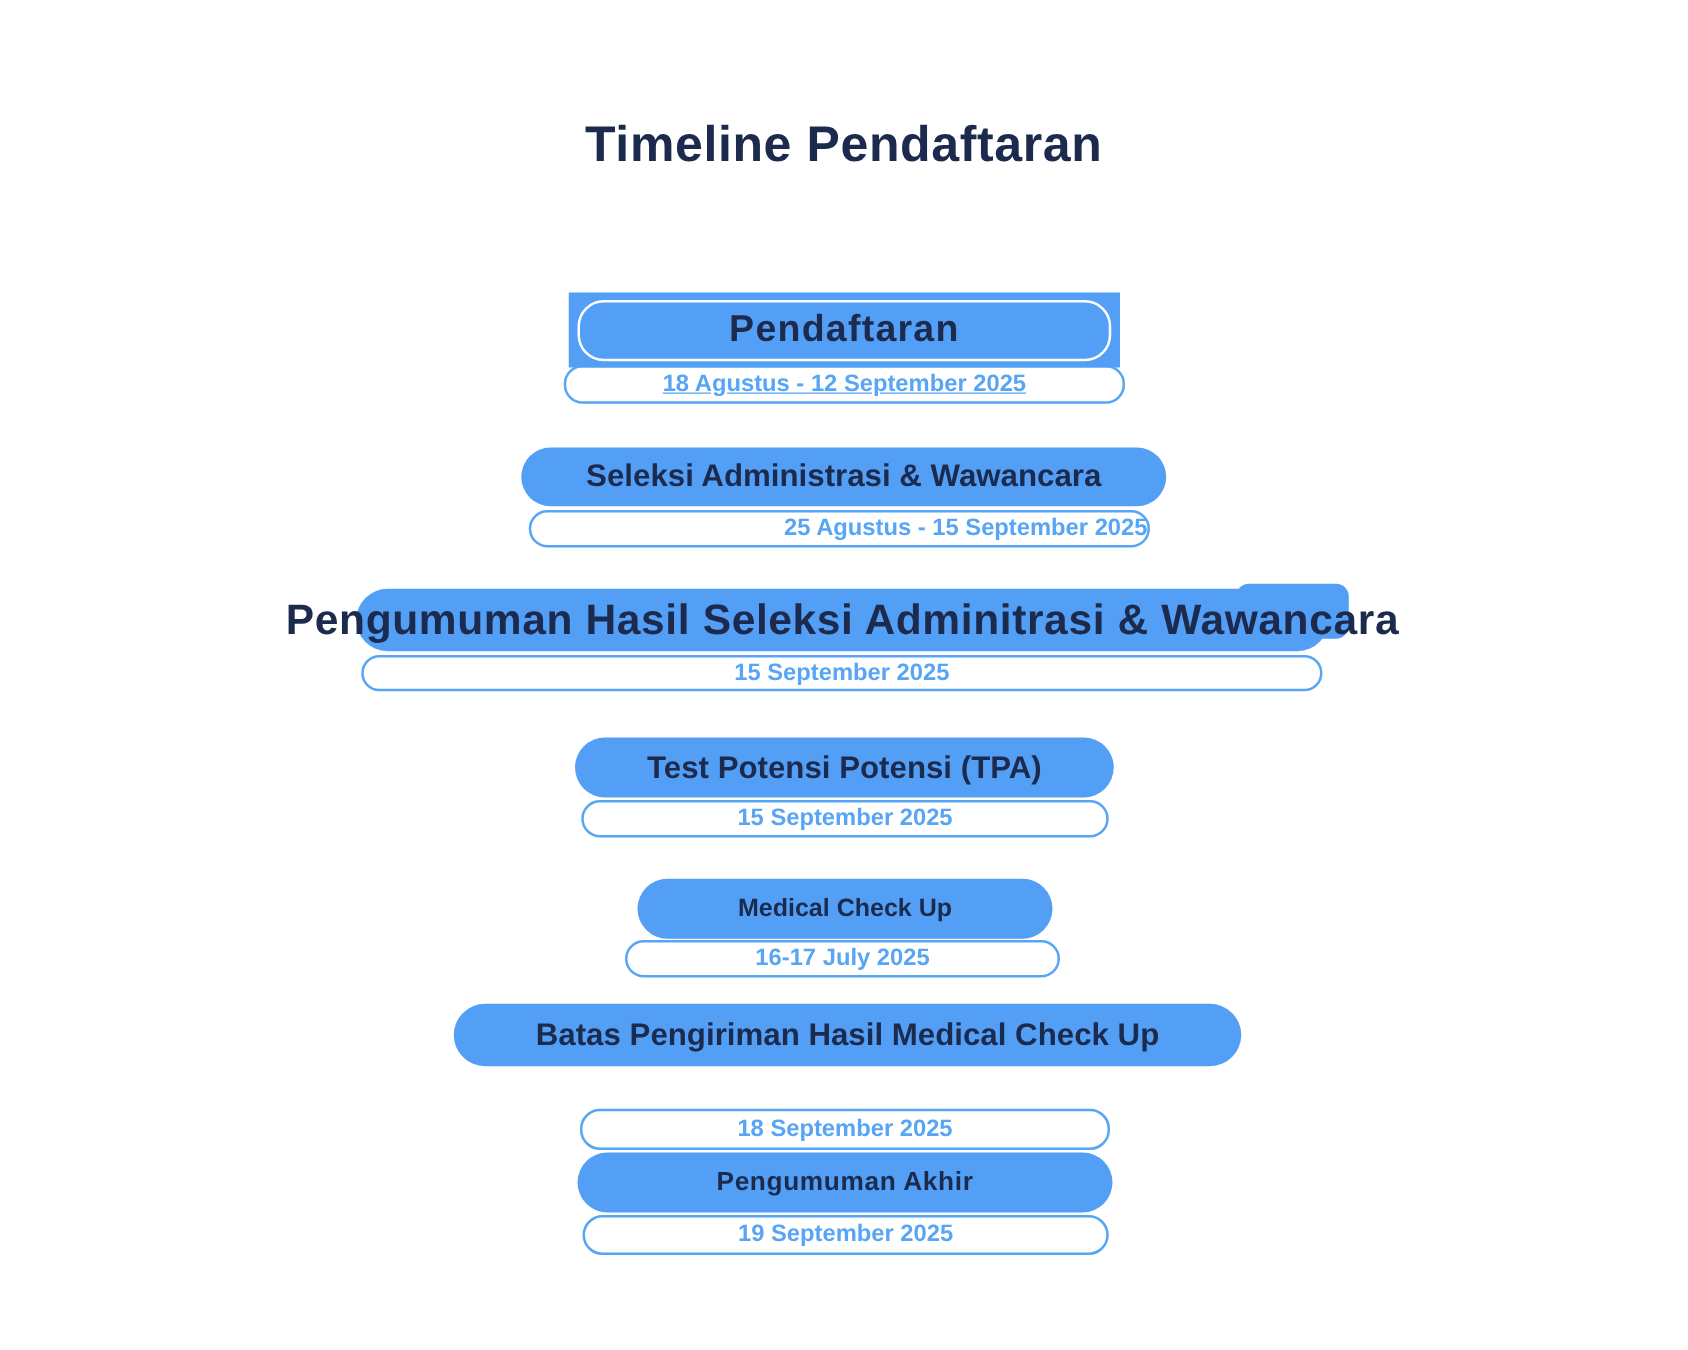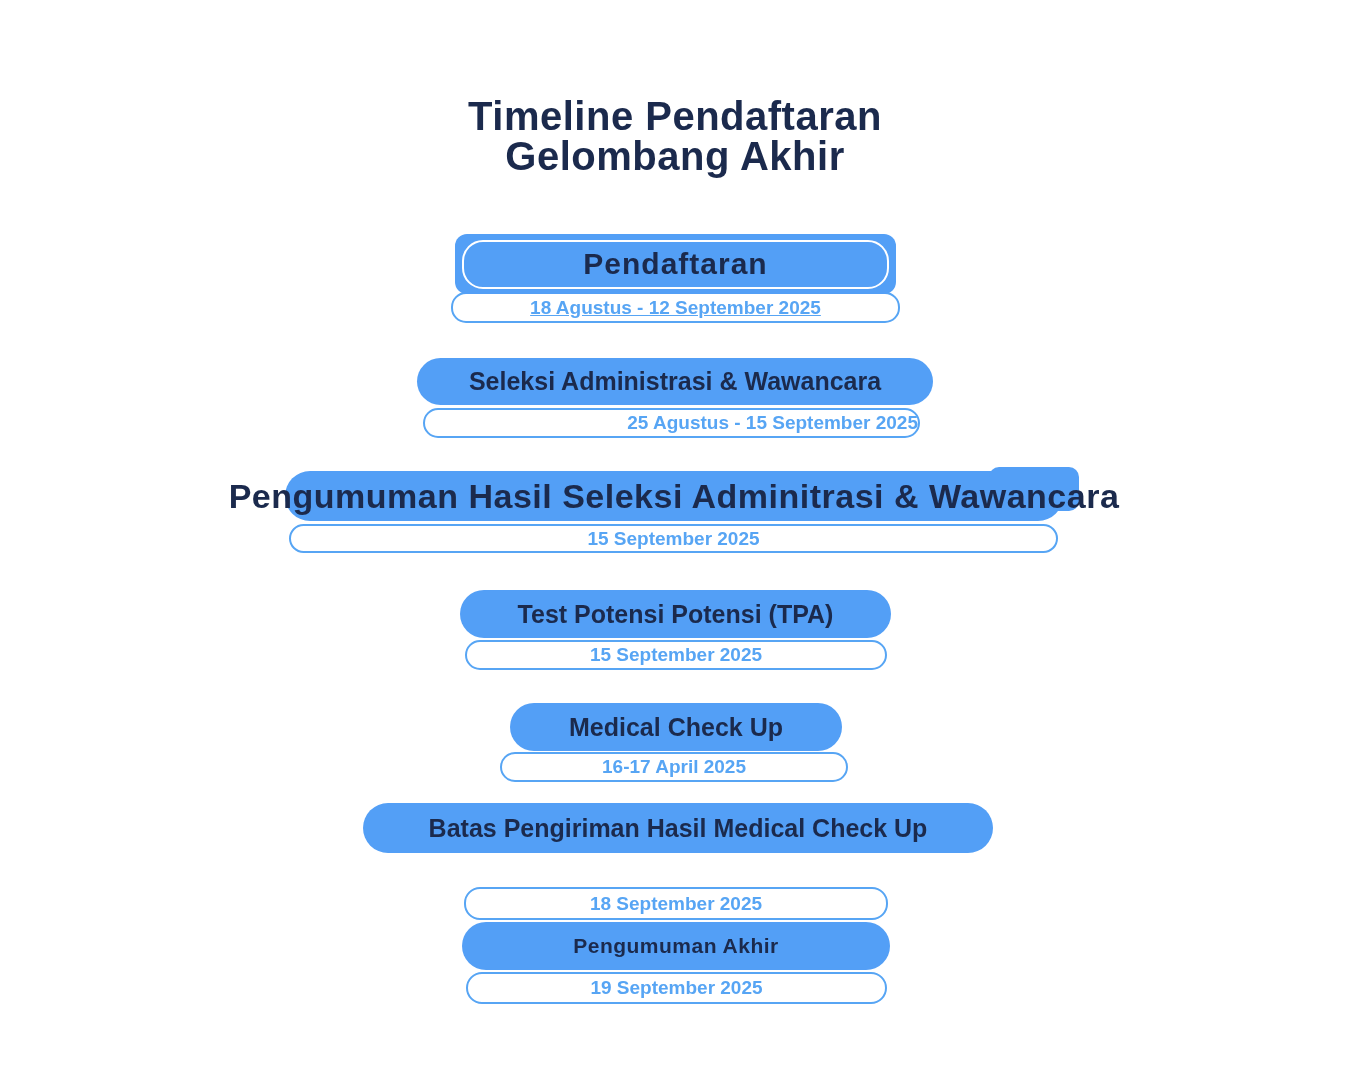--- a/index.html
+++ b/index.html
@@ -48,21 +48,21 @@
     display: flex; align-items: center; justify-content: center;
     border-radius: 15px;
     z-index: 1;
     box-sizing: border-box;
     white-space: nowrap;
   }
 
   
   .s1 .pill {
     left: 455px; top: 234px; width: 441px; height: 60px;
-    border-radius: 12px;
+    border-radius: 0;
     font-size: 30px; letter-spacing: 1px;
   }
   .s1 .pill::after {
     content: "";
     position: absolute; left: 7px; right: 7px; top: 6px; bottom: 5px;
     border: 2.5px solid #ffffff;
     border-radius: 21px;
     pointer-events: none;
   }
   .s1 .capsule { left: 451px; top: 292px; width: 449px; height: 31px; text-decoration: underline; }
@@ -81,39 +81,38 @@
     border-radius: 10px;
     z-index: -1;
   }
   .s3 .capsule { left: 289px; top: 524px; width: 769px; height: 29px; }
 
   
   .s4 .pill { left: 460px; top: 590px; width: 431px; height: 48px; font-size: 25px; }
   .s4 .capsule { left: 465px; top: 640px; width: 422px; height: 30px; }
 
   
-  .s5 .pill { left: 510px; top: 703px; width: 332px; height: 48px; font-size: 25px; }
+  .s5 .pill { left: 510px; top: 703px; width: 332px; height: 48px; font-size: 20px; }
   .s5 .capsule { left: 500px; top: 752px; width: 348px; height: 30px; }
 
   
   .s6 .pill { left: 363px; top: 803px; width: 630px; height: 50px; font-size: 25px; }
   .s6 .capsule { left: 464px; top: 855px; width: 424px; height: 33px; border-radius: 16px; margin-top: 32px; }
 
   
   .s7 .pill { left: 462px; top: 922px; width: 428px; height: 48px; font-size: 21px; letter-spacing: 0.5px; }
   .s7 .capsule { left: 466px; top: 972px; width: 421px; height: 32px; border-radius: 16px; }
 </style>
 </head>
 <body>
 
 <div class="canvas">
 
   <div class="title">
     <div>Timeline Pendaftaran</div>
-    <div>Gelombang Akhir</div>
   </div>
 
   <div class="step s1">
     <div class="pill">
       <span>Pendaftaran</span>
     </div>
     <div class="capsule">
       <span>18 Agustus - 12 September 2025</span>
     </div>
   </div>
@@ -143,21 +142,21 @@
     <div class="capsule">
       <span>15 September 2025</span>
     </div>
   </div>
 
   <div class="step s5">
     <div class="pill">
       <span>Medical Check Up</span>
     </div>
     <div class="capsule">
-      <span>16-17 April 2025</span>
+      <span>16-17 July 2025</span>
     </div>
   </div>
 
   <div class="step s6">
     <div class="pill">
       <span>Batas Pengiriman Hasil Medical Check Up</span>
     </div>
     <div class="capsule">
       <span>18 September 2025</span>
     </div>

